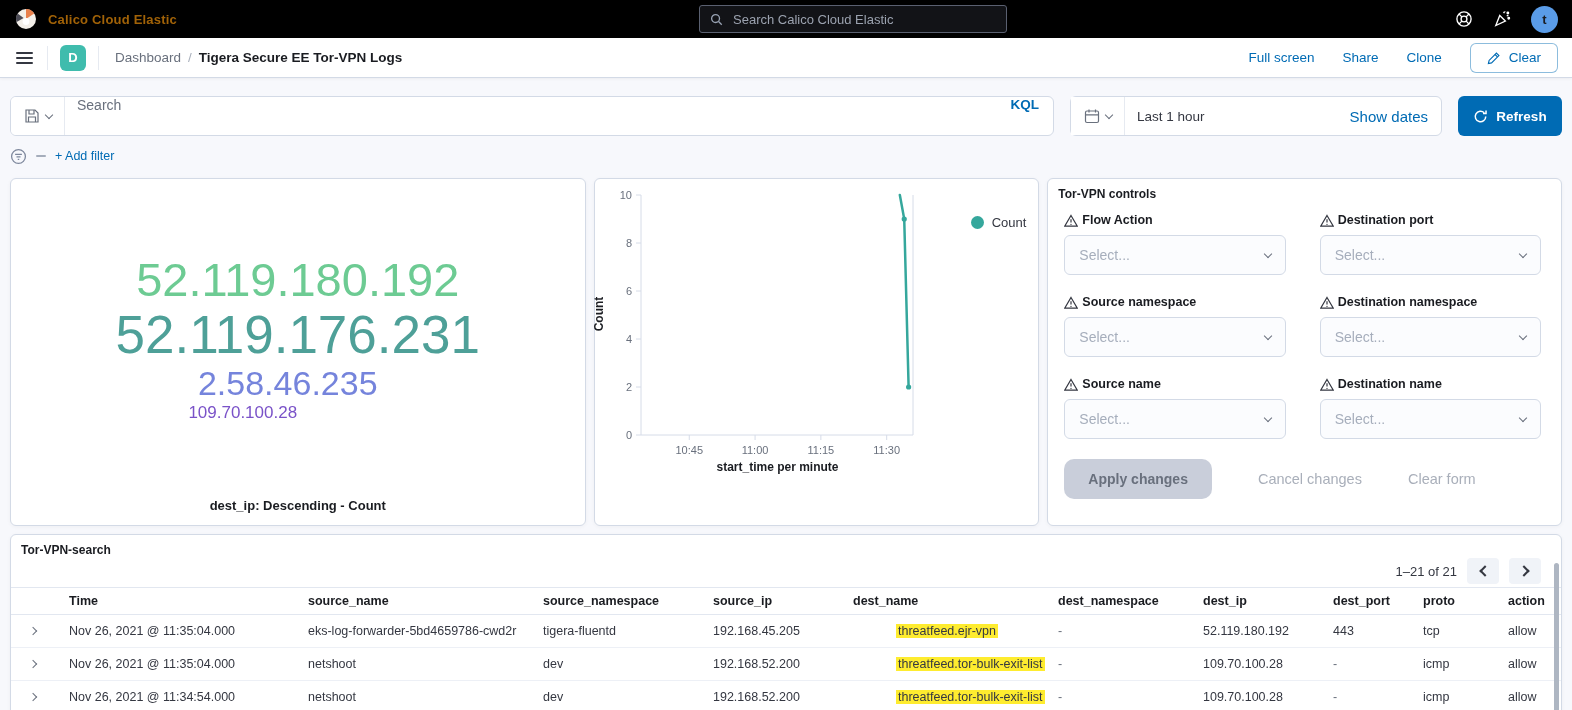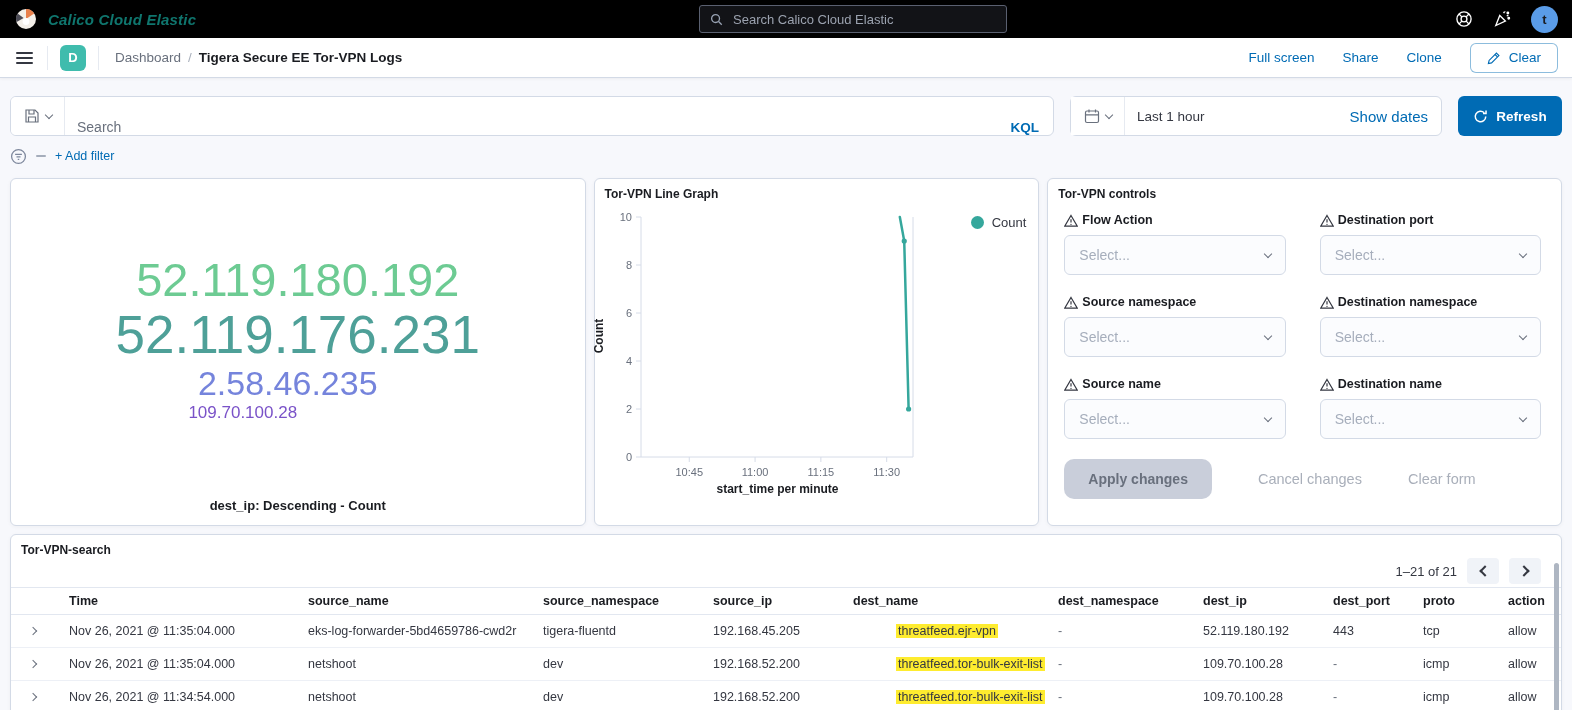--- a/index.html
+++ b/index.html
@@ -4,21 +4,21 @@
 <style>
   html,body{margin:0;padding:0;overflow:hidden;}
   body{width:1572px;height:710px;background:#F7F8FC;font-family:"Liberation Sans","DejaVu Sans",sans-serif;color:#343741;position:relative;}
   *{box-sizing:border-box;}
   button{font-family:inherit;cursor:pointer;}
   input{font-family:inherit;}
 
   
   .topbar{height:38px;background:#000;display:flex;align-items:center;padding:0 14px;position:relative;}
   .brand{display:flex;align-items:center;gap:10px;}
-  .brand-title{color:#0f766e;font-size:15px;font-weight:600;letter-spacing:.2px;font-style:italic;}
+  .brand-title{color:#a16207;font-size:13px;font-weight:600;letter-spacing:.2px;}
   .top-search{position:absolute;left:699px;top:5px;width:308px;height:28px;border:1px solid #5A6070;background:#121317;border-radius:3px;display:flex;align-items:center;padding:0 9px;gap:7px;color:#98A2B3;}
   .top-search input{flex:1;background:transparent;border:none;outline:none;color:#D3DAE6;font-size:13px;}
   .top-search input::placeholder{color:#9BA2AF;}
   .top-right{margin-left:auto;display:flex;align-items:center;gap:20px;}
   .icon-btn{background:none;border:none;padding:0;display:flex;align-items:center;color:#fff;}
   .avatar{width:27px;height:27px;border-radius:50%;display:flex;align-items:center;justify-content:center;font-size:13px;font-weight:700;color:#1A1C21;border:none;}
 
   
   .navbar{height:40px;background:#fff;border-bottom:1px solid #D3DAE6;display:flex;align-items:center;padding:0 14px;gap:12px;box-shadow:0 1px 3px rgba(0,0,0,.05);position:relative;z-index:2;}
   .hamburger{background:none;border:none;padding:2px;}
@@ -28,21 +28,21 @@
   .crumbs{display:flex;gap:7px;align-items:center;font-size:13.5px;margin-left:4px;}
   .crumb-root{color:#69707D;cursor:pointer;}
   .crumb-sep{color:#A9B0BC;}
   .crumb-cur{font-weight:600;color:#1A1C21;}
   .nav-actions{margin-left:auto;display:flex;align-items:center;gap:28px;}
   .nav-link{color:#006BB4;font-size:13.5px;background:none;border:none;padding:0;}
   .edit-btn{height:30px;padding:0 16px;border:1px solid rgba(0,107,180,.45);border-radius:6px;color:#006BB4;display:flex;align-items:center;gap:8px;font-size:13.5px;font-weight:500;background:#fff;}
 
   
   .qbar{margin:18px 10px 0;display:flex;gap:16px;align-items:center;}
-  .search-ctl{flex:1;height:40px;background:#fff;border:1px solid #D3DAE6;border-radius:6px;display:flex;align-items:flex-end;overflow:hidden;}
+  .search-ctl{flex:1;height:40px;background:#fff;border:1px solid #D3DAE6;border-radius:6px;display:flex;align-items:flex-start;overflow:hidden;}
   .seg{width:54px;display:flex;align-items:center;justify-content:center;gap:6px;border-right:1px solid #E6EAF1;height:100%;color:#69707D;background:#fff;border-top:none;border-bottom:none;border-left:none;}
   .q-input{flex:1;border:none;outline:none;font-size:14px;padding:0 12px;color:#343741;background:transparent;}
   .q-input::placeholder{color:#69707D;}
   .kql{padding:0 14px;color:#006BB4;font-size:13.5px;font-weight:600;background:none;border:none;}
   .date-ctl{width:372px;height:40px;background:#fff;border:1px solid #D3DAE6;border-radius:6px;display:flex;align-items:center;}
   .date-text{padding:0 12px;font-size:13.5px;color:#343741;background:none;border:none;}
   .show-dates{margin-left:auto;padding:0 13px;color:#006BB4;font-size:15px;background:none;border:none;}
   .refresh-btn{width:104px;height:40px;background:#006BB4;color:#fff;border-radius:6px;display:flex;align-items:center;justify-content:center;gap:8px;font-size:13.5px;font-weight:600;border:none;}
 
   
@@ -240,21 +240,20 @@
     <div class="tagcloud">
       <span class="tag" style="color: rgb(109, 203, 147); font-size: 47px;">52.119.180.192</span>
       <span class="tag" style="color: rgb(78, 160, 152); font-size: 53px;">52.119.176.231</span>
       <span class="tag tag3" style="color: rgb(117, 132, 220); font-size: 34px;">2.58.46.235</span>
       <span class="tag tag4" style="color: rgb(122, 82, 200); font-size: 17px;">109.70.100.28</span>
     </div>
     <div class="caption">dest_ip: Descending - Count</div>
   </div>
 
   <div class="panel p2">
-    <div class="p-title">Tor-VPN Line Graph</div>
     <div class="chart-wrap">
       <div class="y-title">Count</div>
       <svg id="chart-svg" width="332" height="275" viewBox="0 0 332 275">
           <line x1="46" y1="12" x2="46" y2="252" stroke="#D6DCE8"></line>
           <line x1="46" y1="252" x2="318" y2="252" stroke="#D6DCE8"></line>
           <line x1="318" y1="12" x2="318" y2="252" stroke="#D6DCE8"></line>
           <line x1="41" y1="252" x2="46" y2="252" stroke="#D6DCE8"></line>
           <text x="37" y="255.5" text-anchor="end" fill="#69707D" font-size="11">0</text>
           <line x1="41" y1="204" x2="46" y2="204" stroke="#D6DCE8"></line>
           <text x="37" y="207.5" text-anchor="end" fill="#69707D" font-size="11">2</text>

